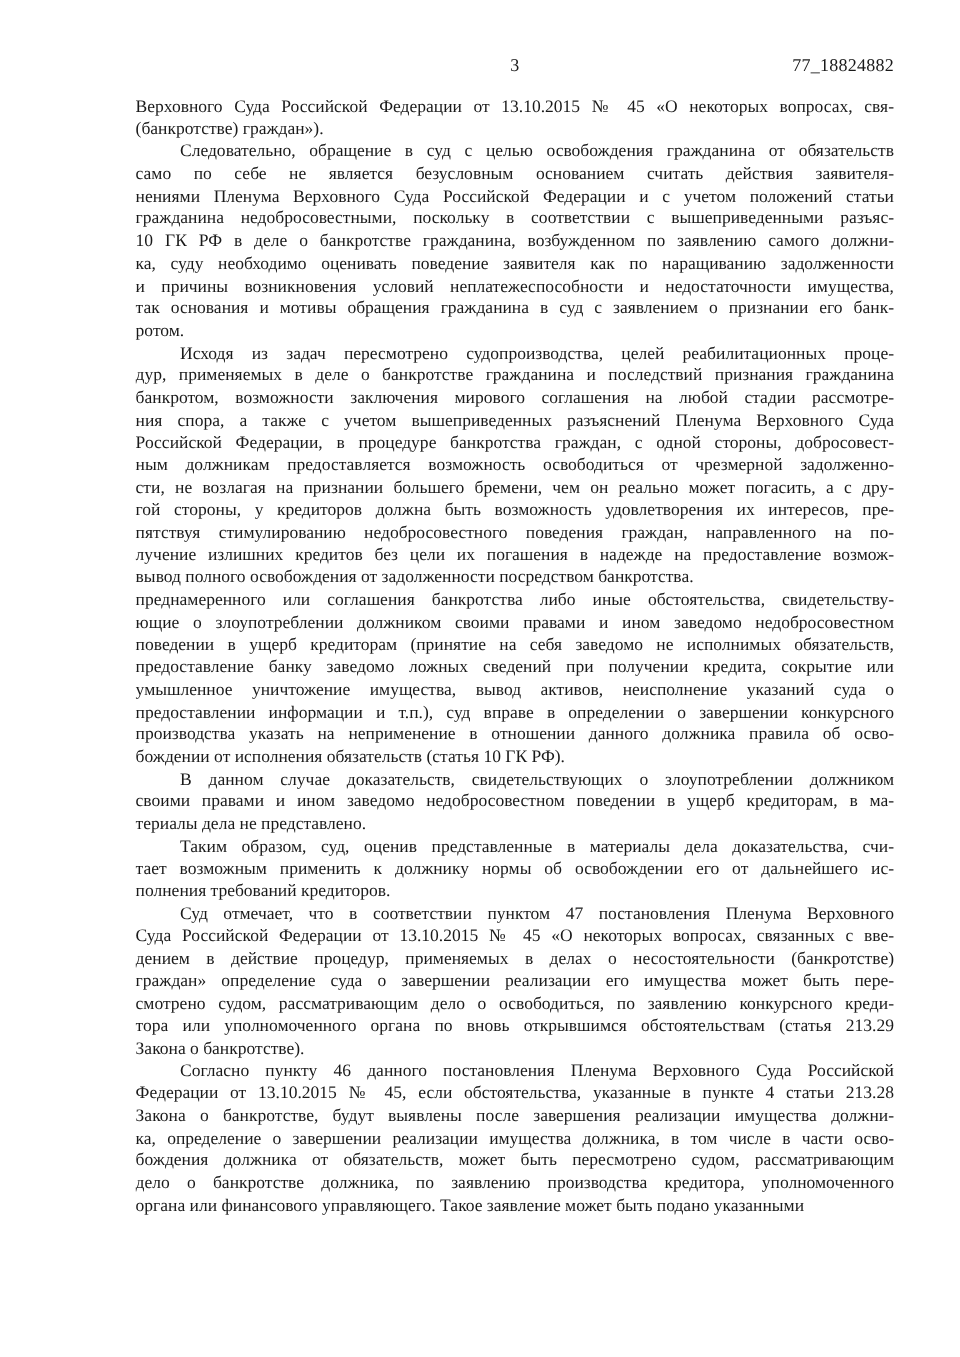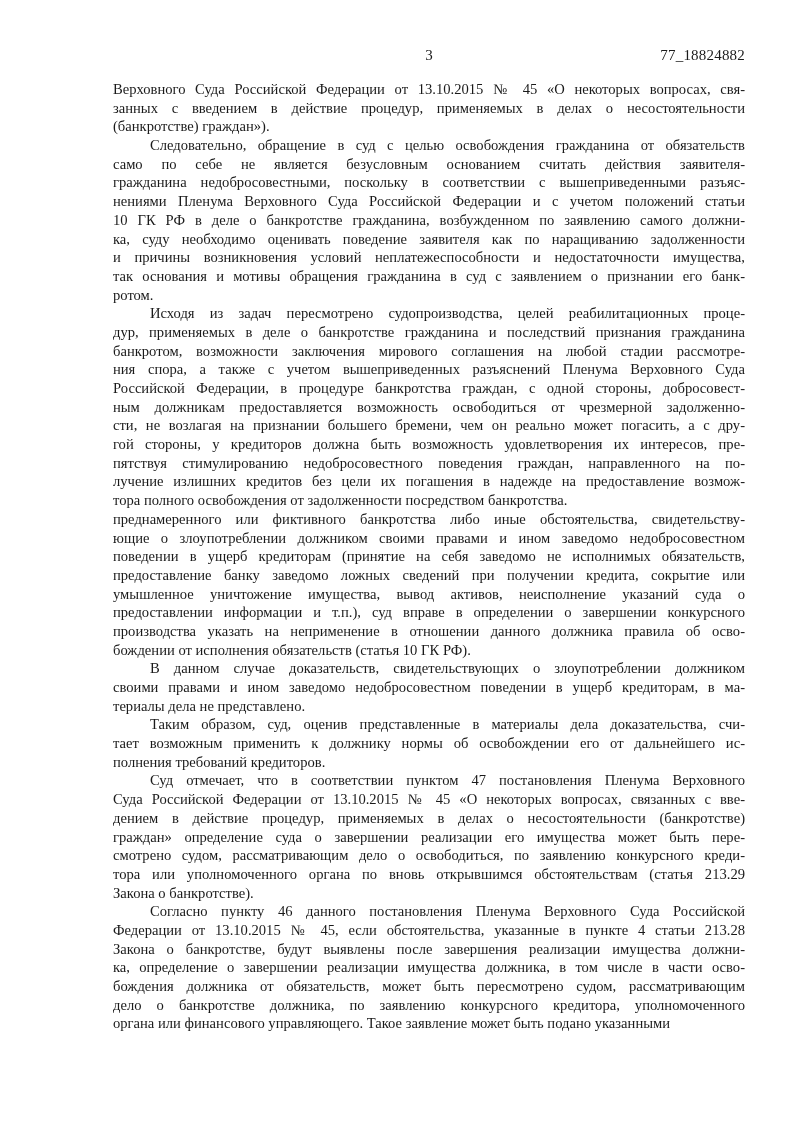--- a/index.html
+++ b/index.html
@@ -75,49 +75,48 @@
 <body>
 
 <div class="page">
   <div class="page-header">
     <span class="page-number">3</span>
     <span class="document-number">77_18824882</span>
   </div>
   <div class="document-body">
       <div class="paragraph">
         <div class="line">Верховного Суда Российской Федерации от 13.10.2015 № 45 «О некоторых вопросах, свя-</div>
-        <div class="line">занных с введением в действие процедур, применяемых в делах о несостоятельности</div>
         <div class="line last">(банкротстве) граждан»).</div>
       </div>
       <div class="paragraph">
         <div class="line indent">Следовательно, обращение в суд с целью освобождения гражданина от обязательств</div>
         <div class="line">само по себе не является безусловным основанием считать действия заявителя-</div>
+        <div class="line">нениями Пленума Верховного Суда Российской Федерации и с учетом положений статьи</div>
         <div class="line">гражданина недобросовестными, поскольку в соответствии с вышеприведенными разъяс-</div>
-        <div class="line">нениями Пленума Верховного Суда Российской Федерации и с учетом положений статьи</div>
         <div class="line">10 ГК РФ в деле о банкротстве гражданина, возбужденном по заявлению самого должни-</div>
         <div class="line">ка, суду необходимо оценивать поведение заявителя как по наращиванию задолженности</div>
         <div class="line">и причины возникновения условий неплатежеспособности и недостаточности имущества,</div>
         <div class="line">так основания и мотивы обращения гражданина в суд с заявлением о признании его банк-</div>
         <div class="line last">ротом.</div>
       </div>
       <div class="paragraph">
         <div class="line indent">Исходя из задач пересмотрено судопроизводства, целей реабилитационных проце-</div>
         <div class="line">дур, применяемых в деле о банкротстве гражданина и последствий признания гражданина</div>
         <div class="line">банкротом, возможности заключения мирового соглашения на любой стадии рассмотре-</div>
         <div class="line">ния спора, а также с учетом вышеприведенных разъяснений Пленума Верховного Суда</div>
         <div class="line">Российской Федерации, в процедуре банкротства граждан, с одной стороны, добросовест-</div>
         <div class="line">ным должникам предоставляется возможность освободиться от чрезмерной задолженно-</div>
         <div class="line">сти, не возлагая на признании большего бремени, чем он реально может погасить, а с дру-</div>
         <div class="line">гой стороны, у кредиторов должна быть возможность удовлетворения их интересов, пре-</div>
         <div class="line">пятствуя стимулированию недобросовестного поведения граждан, направленного на по-</div>
         <div class="line">лучение излишних кредитов без цели их погашения в надежде на предоставление возмож-</div>
-        <div class="line last">тора полного освобождения от задолженности посредством банкротства.</div>
+        <div class="line last">вывод полного освобождения от задолженности посредством банкротства.</div>
       </div>
       <div class="paragraph">
-        <div class="line">преднамеренного или фиктивного банкротства либо иные обстоятельства, свидетельству-</div>
+        <div class="line">преднамеренного или соглашения банкротства либо иные обстоятельства, свидетельству-</div>
         <div class="line">ющие о злоупотреблении должником своими правами и ином заведомо недобросовестном</div>
         <div class="line">поведении в ущерб кредиторам (принятие на себя заведомо не исполнимых обязательств,</div>
         <div class="line">предоставление банку заведомо ложных сведений при получении кредита, сокрытие или</div>
         <div class="line">умышленное уничтожение имущества, вывод активов, неисполнение указаний суда о</div>
         <div class="line">предоставлении информации и т.п.), суд вправе в определении о завершении конкурсного</div>
         <div class="line">производства указать на неприменение в отношении данного должника правила об осво-</div>
         <div class="line last">бождении от исполнения обязательств (статья 10 ГК РФ).</div>
       </div>
       <div class="paragraph">
         <div class="line indent">В данном случае доказательств, свидетельствующих о злоупотреблении должником</div>
@@ -137,17 +136,17 @@
         <div class="line">смотрено судом, рассматривающим дело о освободиться, по заявлению конкурсного креди-</div>
         <div class="line">тора или уполномоченного органа по вновь открывшимся обстоятельствам (статья 213.29</div>
         <div class="line last">Закона о банкротстве).</div>
       </div>
       <div class="paragraph">
         <div class="line indent">Согласно пункту 46 данного постановления Пленума Верховного Суда Российской</div>
         <div class="line">Федерации от 13.10.2015 № 45, если обстоятельства, указанные в пункте 4 статьи 213.28</div>
         <div class="line">Закона о банкротстве, будут выявлены после завершения реализации имущества должни-</div>
         <div class="line">ка, определение о завершении реализации имущества должника, в том числе в части осво-</div>
         <div class="line">бождения должника от обязательств, может быть пересмотрено судом, рассматривающим</div>
-        <div class="line">дело о банкротстве должника, по заявлению конкурсного кредитора, уполномоченного</div>
+        <div class="line">дело о банкротстве должника, по заявлению производства кредитора, уполномоченного</div>
         <div class="line last">органа или финансового управляющего. Такое заявление может быть подано указанными</div>
       </div>
     </div>
 </div>
 
 </body></html>

